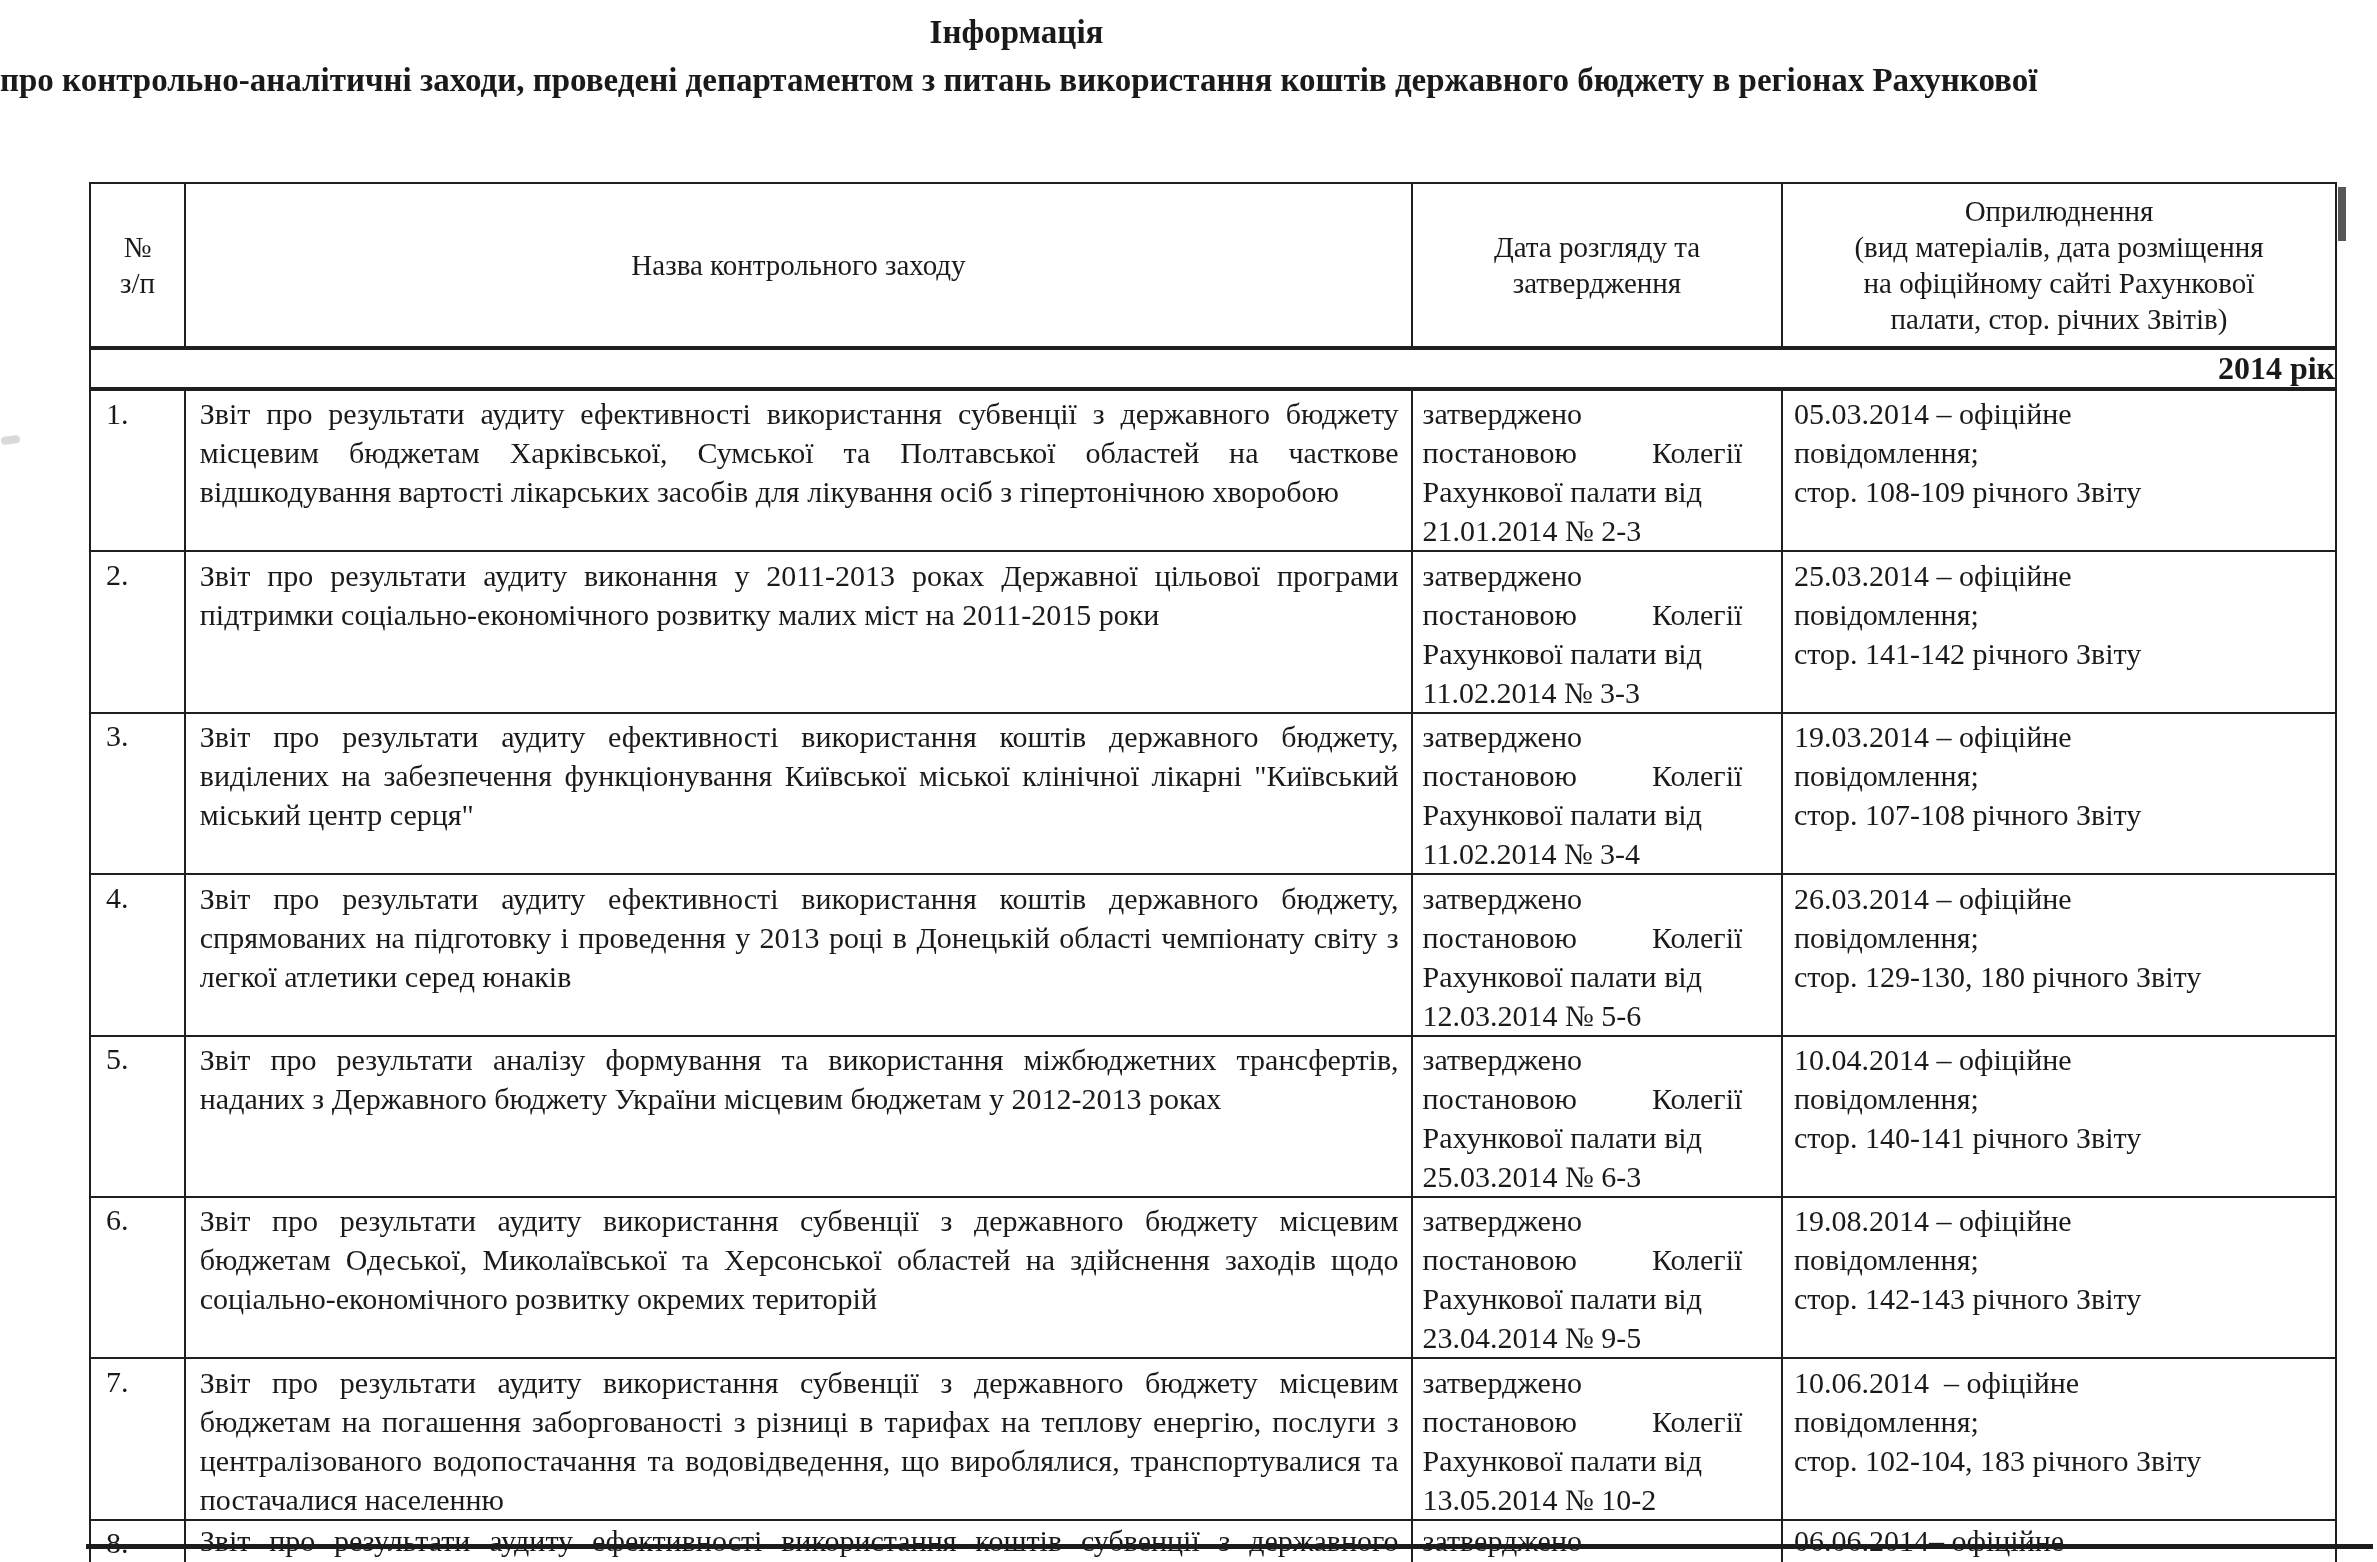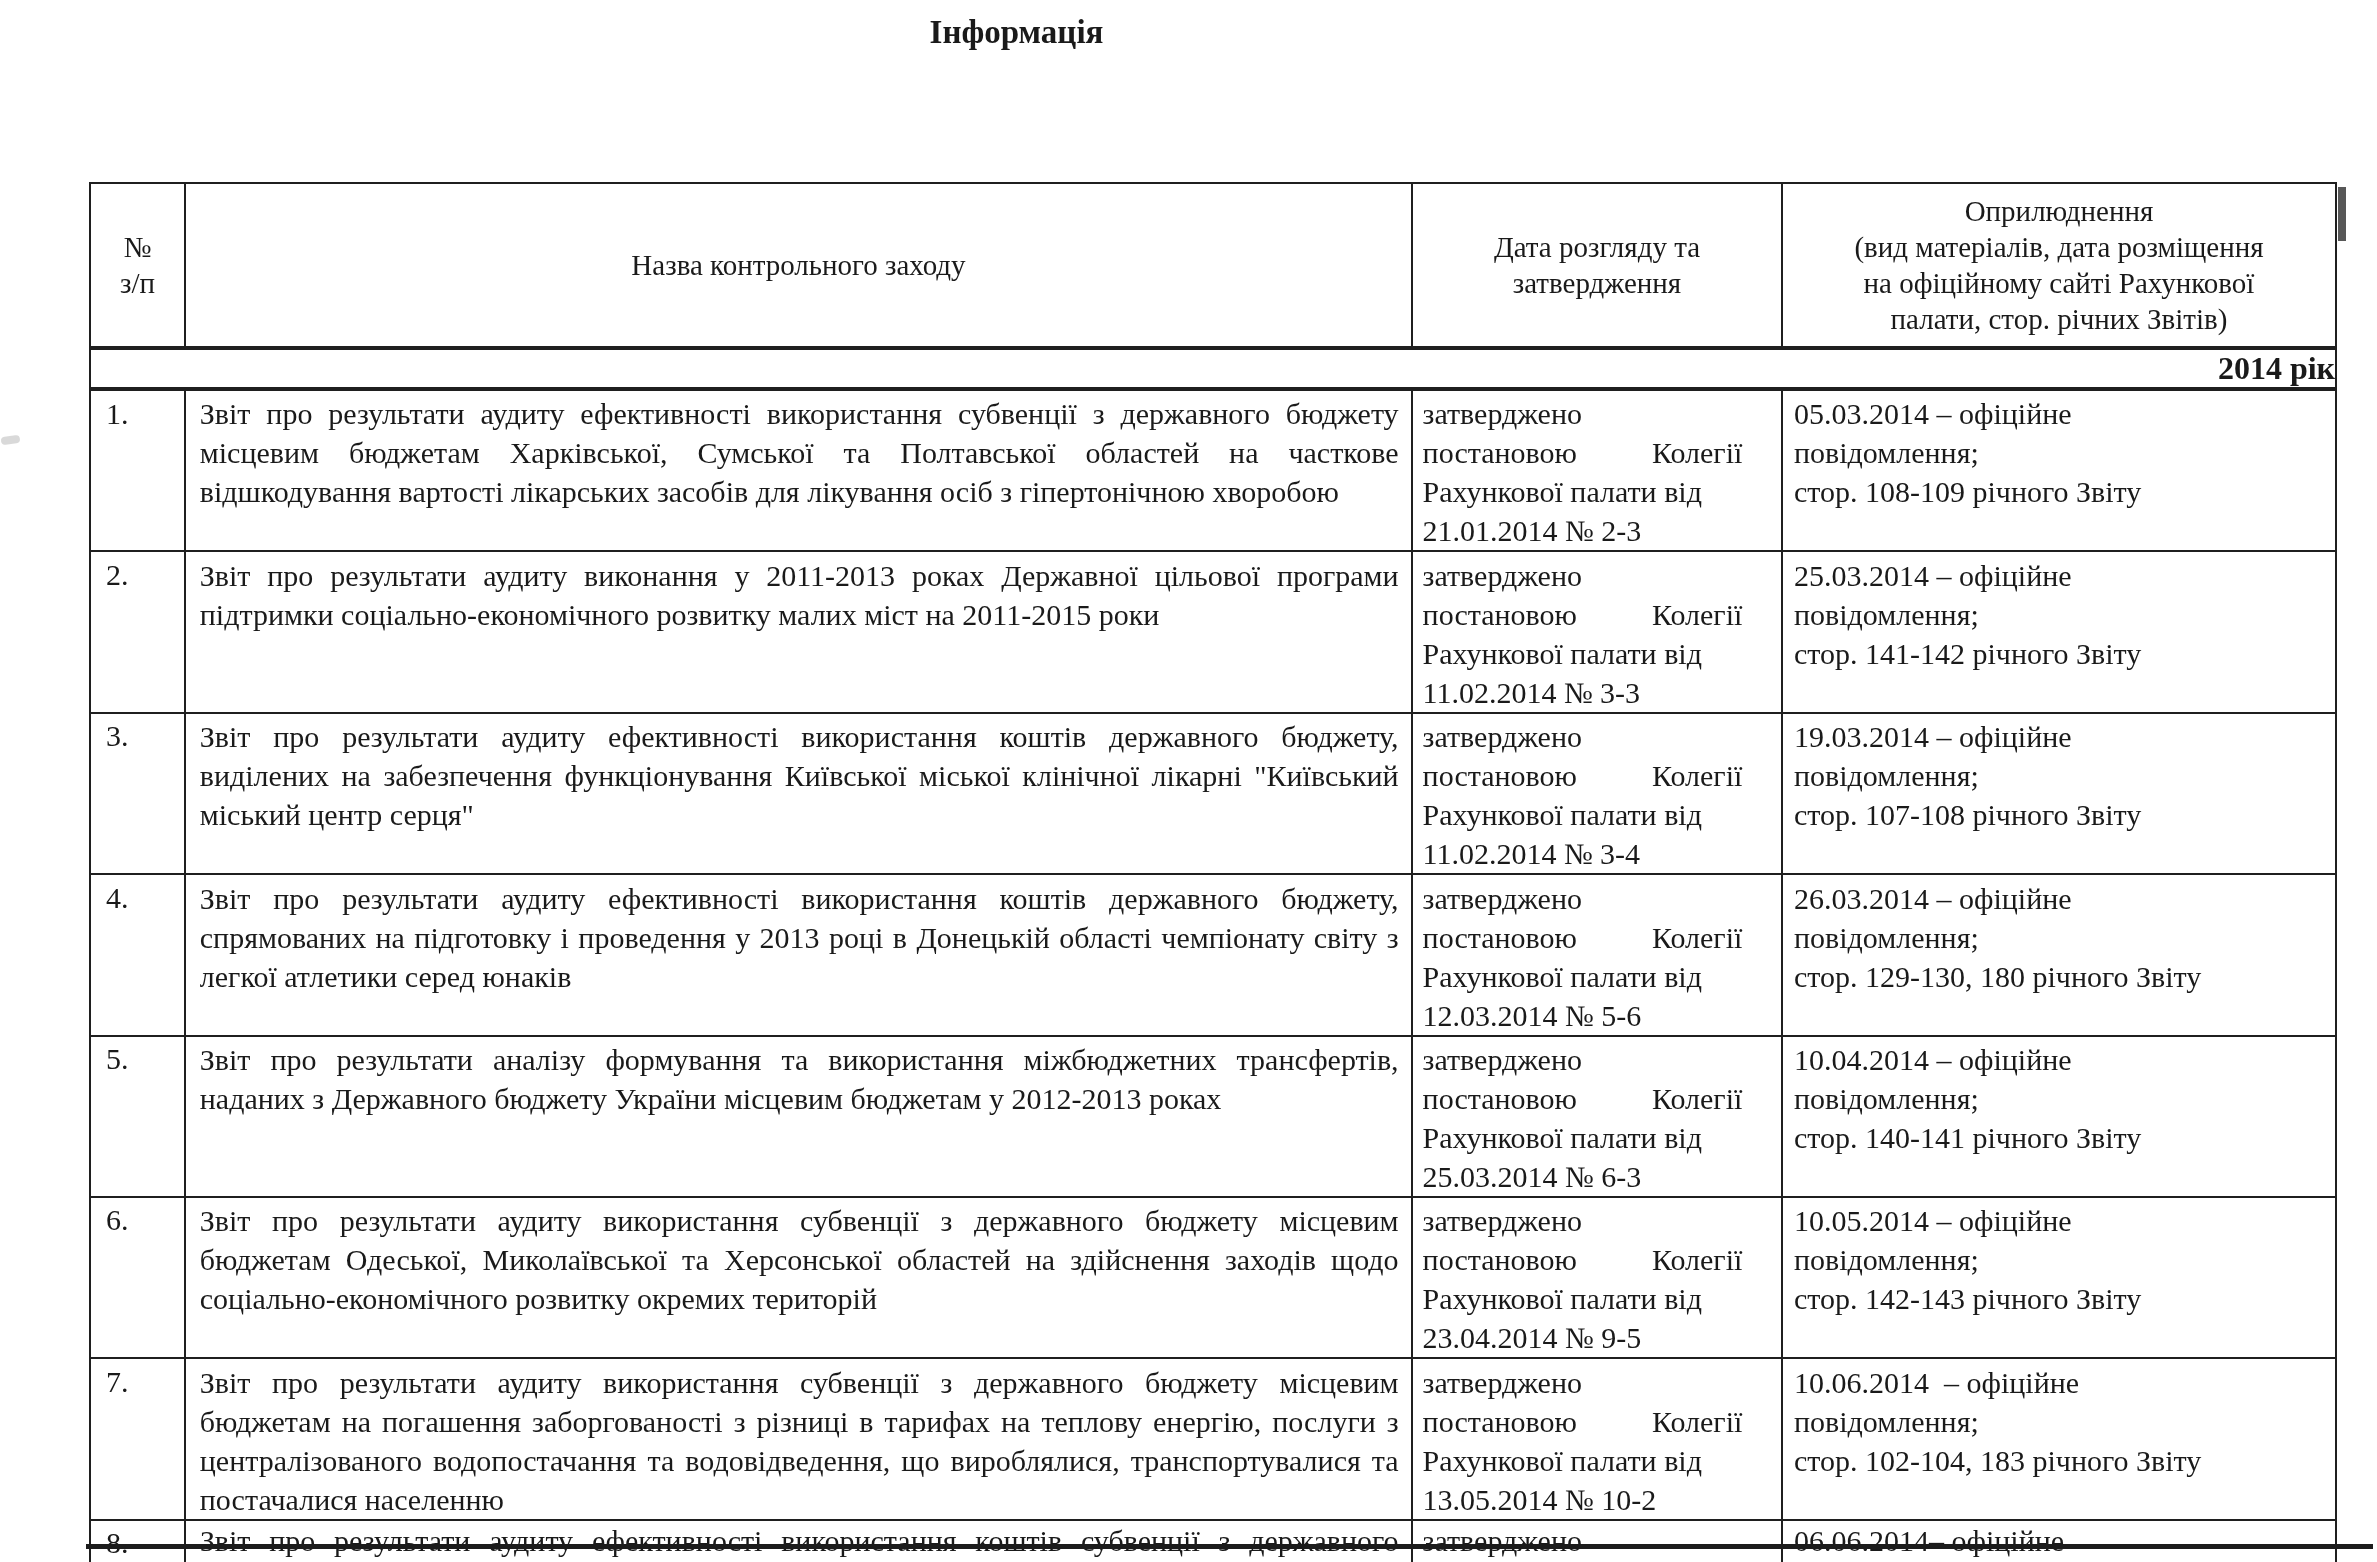--- a/index.html
+++ b/index.html
@@ -129,20 +129,21 @@
     opacity: 0.85;
   }
 </style>
 </head>
 <body>
 
 <div class="page">
 
   <div class="doc-title">
     <div>Інформація</div>
+    <div>про контрольно-аналітичні заходи, проведені департаментом з питань використання коштів державного бюджету в регіонах Рахункової</div>
   </div>
 
   <div class="table-wrap">
     <table class="report">
       <colgroup>
         <col style="width:95px">
         <col style="width:1227px">
         <col style="width:370px">
         <col style="width:554px">
       </colgroup>
@@ -217,21 +218,21 @@
 повідомлення;
 стор. 140-141 річного Звіту</td>
         </tr>
         <tr class="data-row h-r6">
           <td class="cell-num">6.</td>
           <td class="cell-name">Звіт про результати аудиту використання субвенції з державного бюджету місцевим бюджетам Одеської, Миколаївської та Херсонської областей на здійснення заходів щодо соціально-економічного розвитку окремих територій</td>
           <td class="cell-date">затверджено
 постановою          Колегії
 Рахункової палати від
 23.04.2014 № 9-5</td>
-          <td class="cell-pub">10.05.2014 – офіційне
+          <td class="cell-pub">19.08.2014 – офіційне
 повідомлення;
 стор. 142-143 річного Звіту</td>
         </tr>
         <tr class="data-row h-r7">
           <td class="cell-num">7.</td>
           <td class="cell-name">Звіт про результати аудиту використання субвенції з державного бюджету місцевим бюджетам на погашення заборгованості з різниці в тарифах на теплову енергію, послуги з централізованого водопостачання та водовідведення, що вироблялися, транспортувалися та постачалися населенню</td>
           <td class="cell-date">затверджено
 постановою          Колегії
 Рахункової палати від
 13.05.2014 № 10-2</td>

